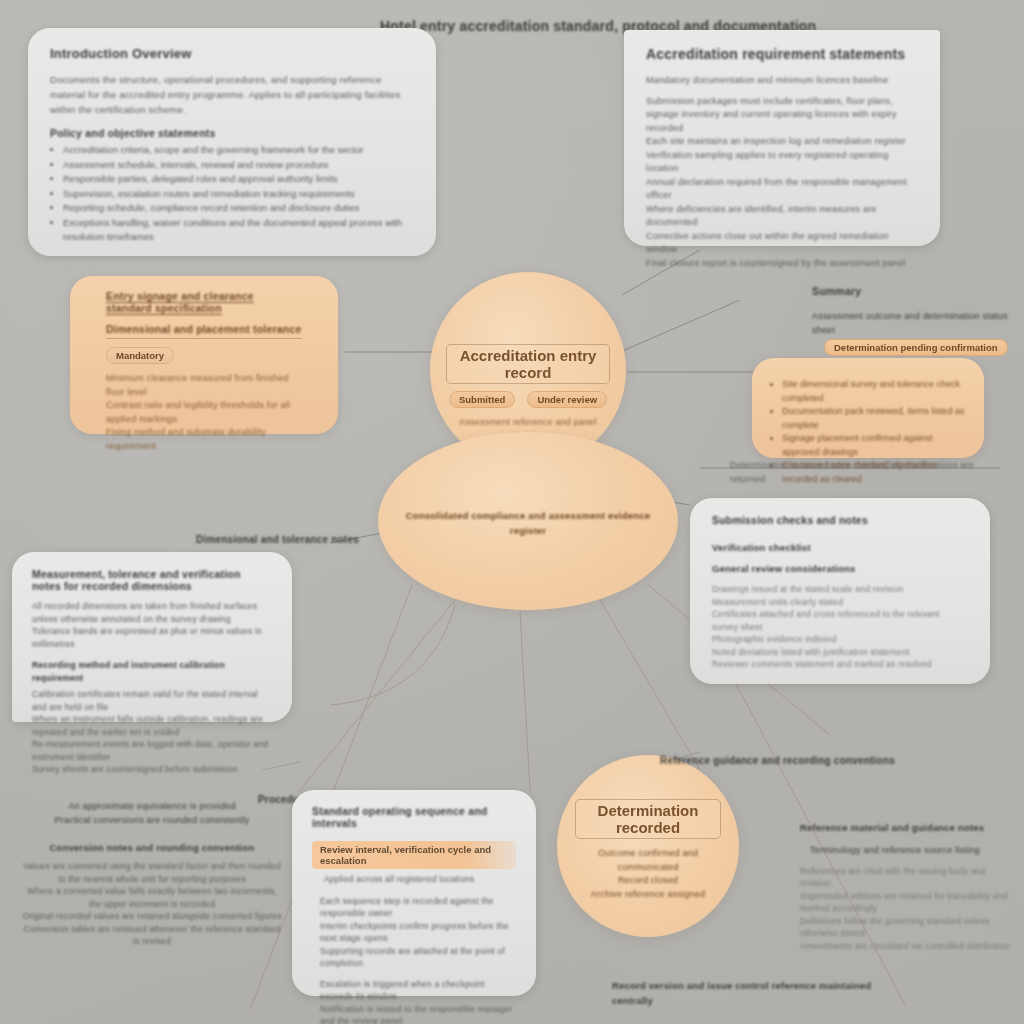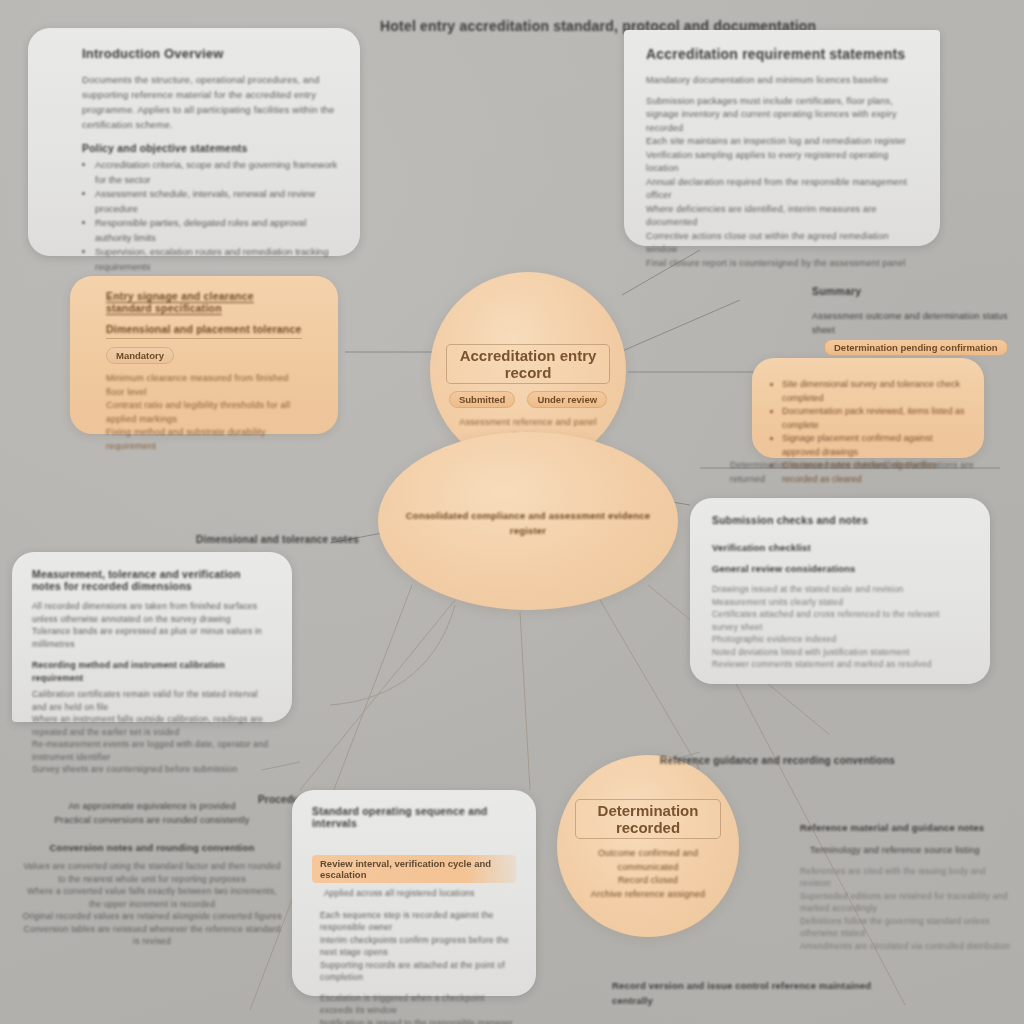--- a/index.html
+++ b/index.html
@@ -124,21 +124,21 @@
     <g stroke="#8a8681" stroke-width="1" fill="none" opacity="0.5">
       <line x1="655" y1="765" x2="700" y2="752"></line>
       <line x1="262" y1="770" x2="300" y2="762"></line>
     </g>
   </svg>
 
   <div class="plain blur" style="left:380px;top:18px;width:560px;">
     <span class="t dark h2">Hotel entry accreditation standard, protocol and documentation</span>
   </div>
 
-  <div class="card" style="left:28px;top:28px;width:300px;height:228px;padding-left:32px;">
+  <div class="card" style="left:28px;top:28px;width:408px;height:228px;">
     <div style="padding:18px 22px;">
       <div class="blur">
         <span class="t dark h1">Introduction Overview</span>
       </div>
       <div class="blur" style="margin-top:11px;">
         <span class="t p">Documents the structure, operational procedures, and supporting reference material for the accredited entry programme. Applies to all participating facilities within the certification scheme.</span>
       </div>
       <div class="blur" style="margin-top:10px;">
         <span class="t dark h3">Policy and objective statements</span>
       </div>
@@ -294,21 +294,21 @@
   </div>
 
   <div class="labelfloat blur" style="left:258px;top:758px;width:250px;margin-top:36px;">
     <span class="t dark">Procedure, review sequence and approval routing</span>
   </div>
   <div class="card" style="left:292px;top:790px;width:244px;height:206px;">
     <div style="padding:15px 20px;">
       <div class="blur">
         <span class="t dark h3">Standard operating sequence and intervals</span>
       </div>
-      <div class="blur-sm" style="margin-top:26px;">
+      <div class="blur-sm" style="margin-top:12px;">
         <span class="hl-bar">Review interval, verification cycle and escalation</span>
       </div>
       <div class="blur" style="margin-top:4px;padding-left:12px;">
         <span class="t p xs">Applied across all registered locations</span>
       </div>
       <div class="blur" style="margin-top:9px;padding-left:8px;">
         <span class="t p xs">Each sequence step is recorded against the responsible owner</span>
         <span class="t p xs">Interim checkpoints confirm progress before the next stage opens</span>
         <span class="t p xs">Supporting records are attached at the point of completion</span>
       </div>

